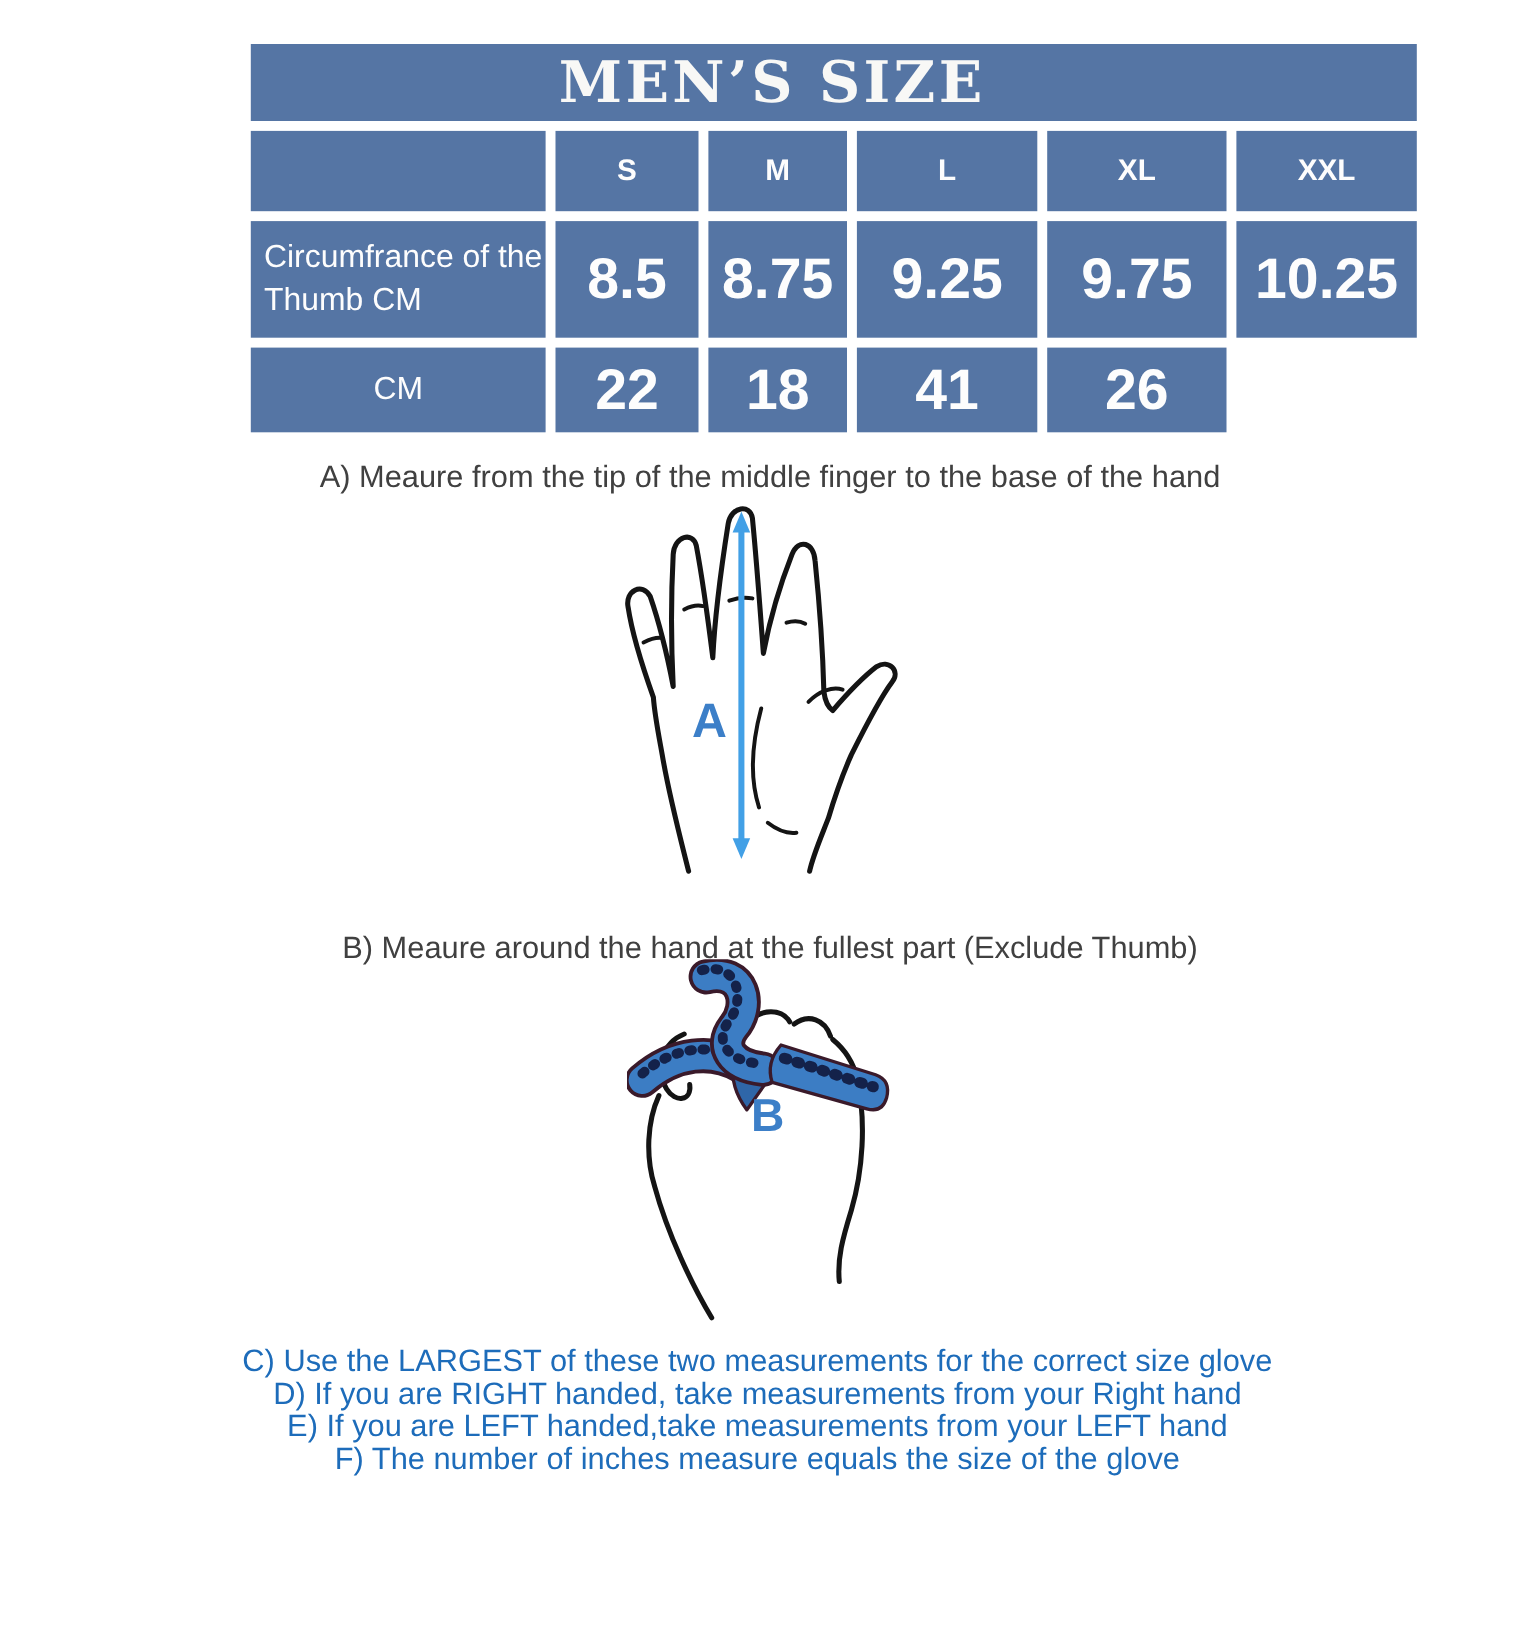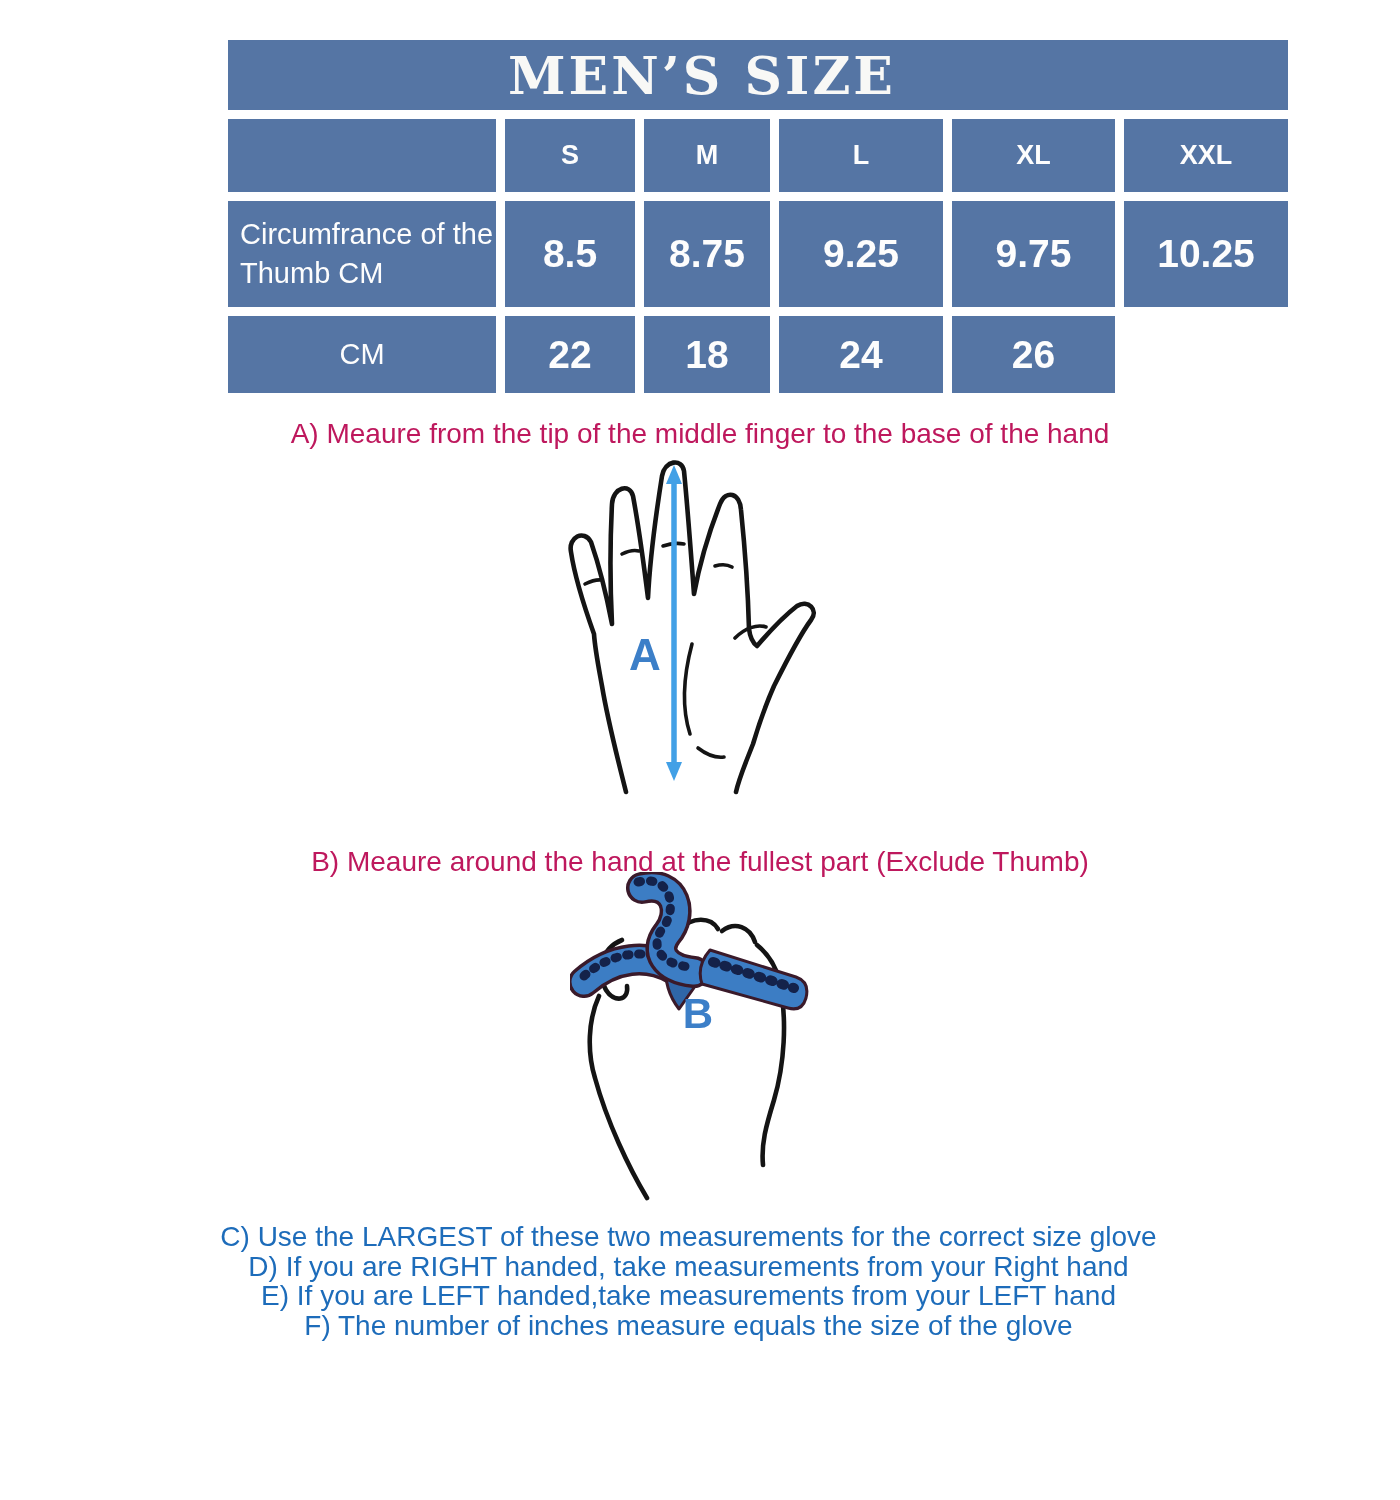--- a/index.html
+++ b/index.html
@@ -34,27 +34,27 @@
     color: #f8f8f6;
   }
   .cell.size-head { font-weight: bold; font-size: 27px; }
   .cell.row-label { font-size: 29px; }
   .cell.row-label.left {
     justify-content: flex-start;
     text-align: left;
     padding-left: 12px;
     line-height: 1.35;
   }
-  .cell.value { font-weight: bold; font-size: 39px; }
+  .cell.value { font-weight: bold; font-size: 52px; }
 
   
   .caption {
     position: absolute; left: 0; width: 1400px;
     text-align: center;
-    color: #be185d;
+    color: #404040;
     font-size: 28px;
     line-height: 32px;
   }
   .caption-a { top: 418px; }
   .caption-b { top: 846px; }
   .instructions {
     position: absolute; left: 0; top: 1222px; width: 1377px;
     text-align: center;
     color: #1d6cba;
     font-size: 28px;
@@ -87,21 +87,21 @@
   <div class="cell row-label left">Circumfrance of the Thumb CM</div>
   <div class="cell value">8.5</div>
   <div class="cell value">8.75</div>
   <div class="cell value">9.25</div>
   <div class="cell value">9.75</div>
   <div class="cell value">10.25</div>
 
   <div class="cell row-label">CM</div>
   <div class="cell value">22</div>
   <div class="cell value">18</div>
-  <div class="cell value">24</div>
+  <div class="cell value">41</div>
   <div class="cell value">26</div>
 </div>
 
 <div class="caption caption-a">A) Meaure from the tip of the middle finger to the base of the hand</div>
 
 <div class="hand-a-figure">
   <svg viewBox="0 0 320 352" width="320" height="352">
 
     <path fill="#ffffff" stroke="none" d="M 86,336 C 77,300 68,266 62,230 C 58,208 55,193 54,178 C 44,150 34,116 31,96 C 28,81 44,73 51,86 C 60,112 67,142 72,168 C 70,128 70,86 72,48 C 73,31 90,27 93,40 C 99,72 104,110 108,142 C 110,100 116,58 122,20 C 125,4 142,2 144,15 C 148,56 151,98 154,138 C 160,106 169,76 180,48 C 186,33 200,37 201,54 C 205,93 208,135 209,173 C 210,181 213,187 217,190 C 229,176 244,160 257,150 C 268,143 279,154 271,164 C 259,180 245,208 234,230 C 226,248 219,268 213,288 C 206,306 199,322 196,336 Z"></path>
 

